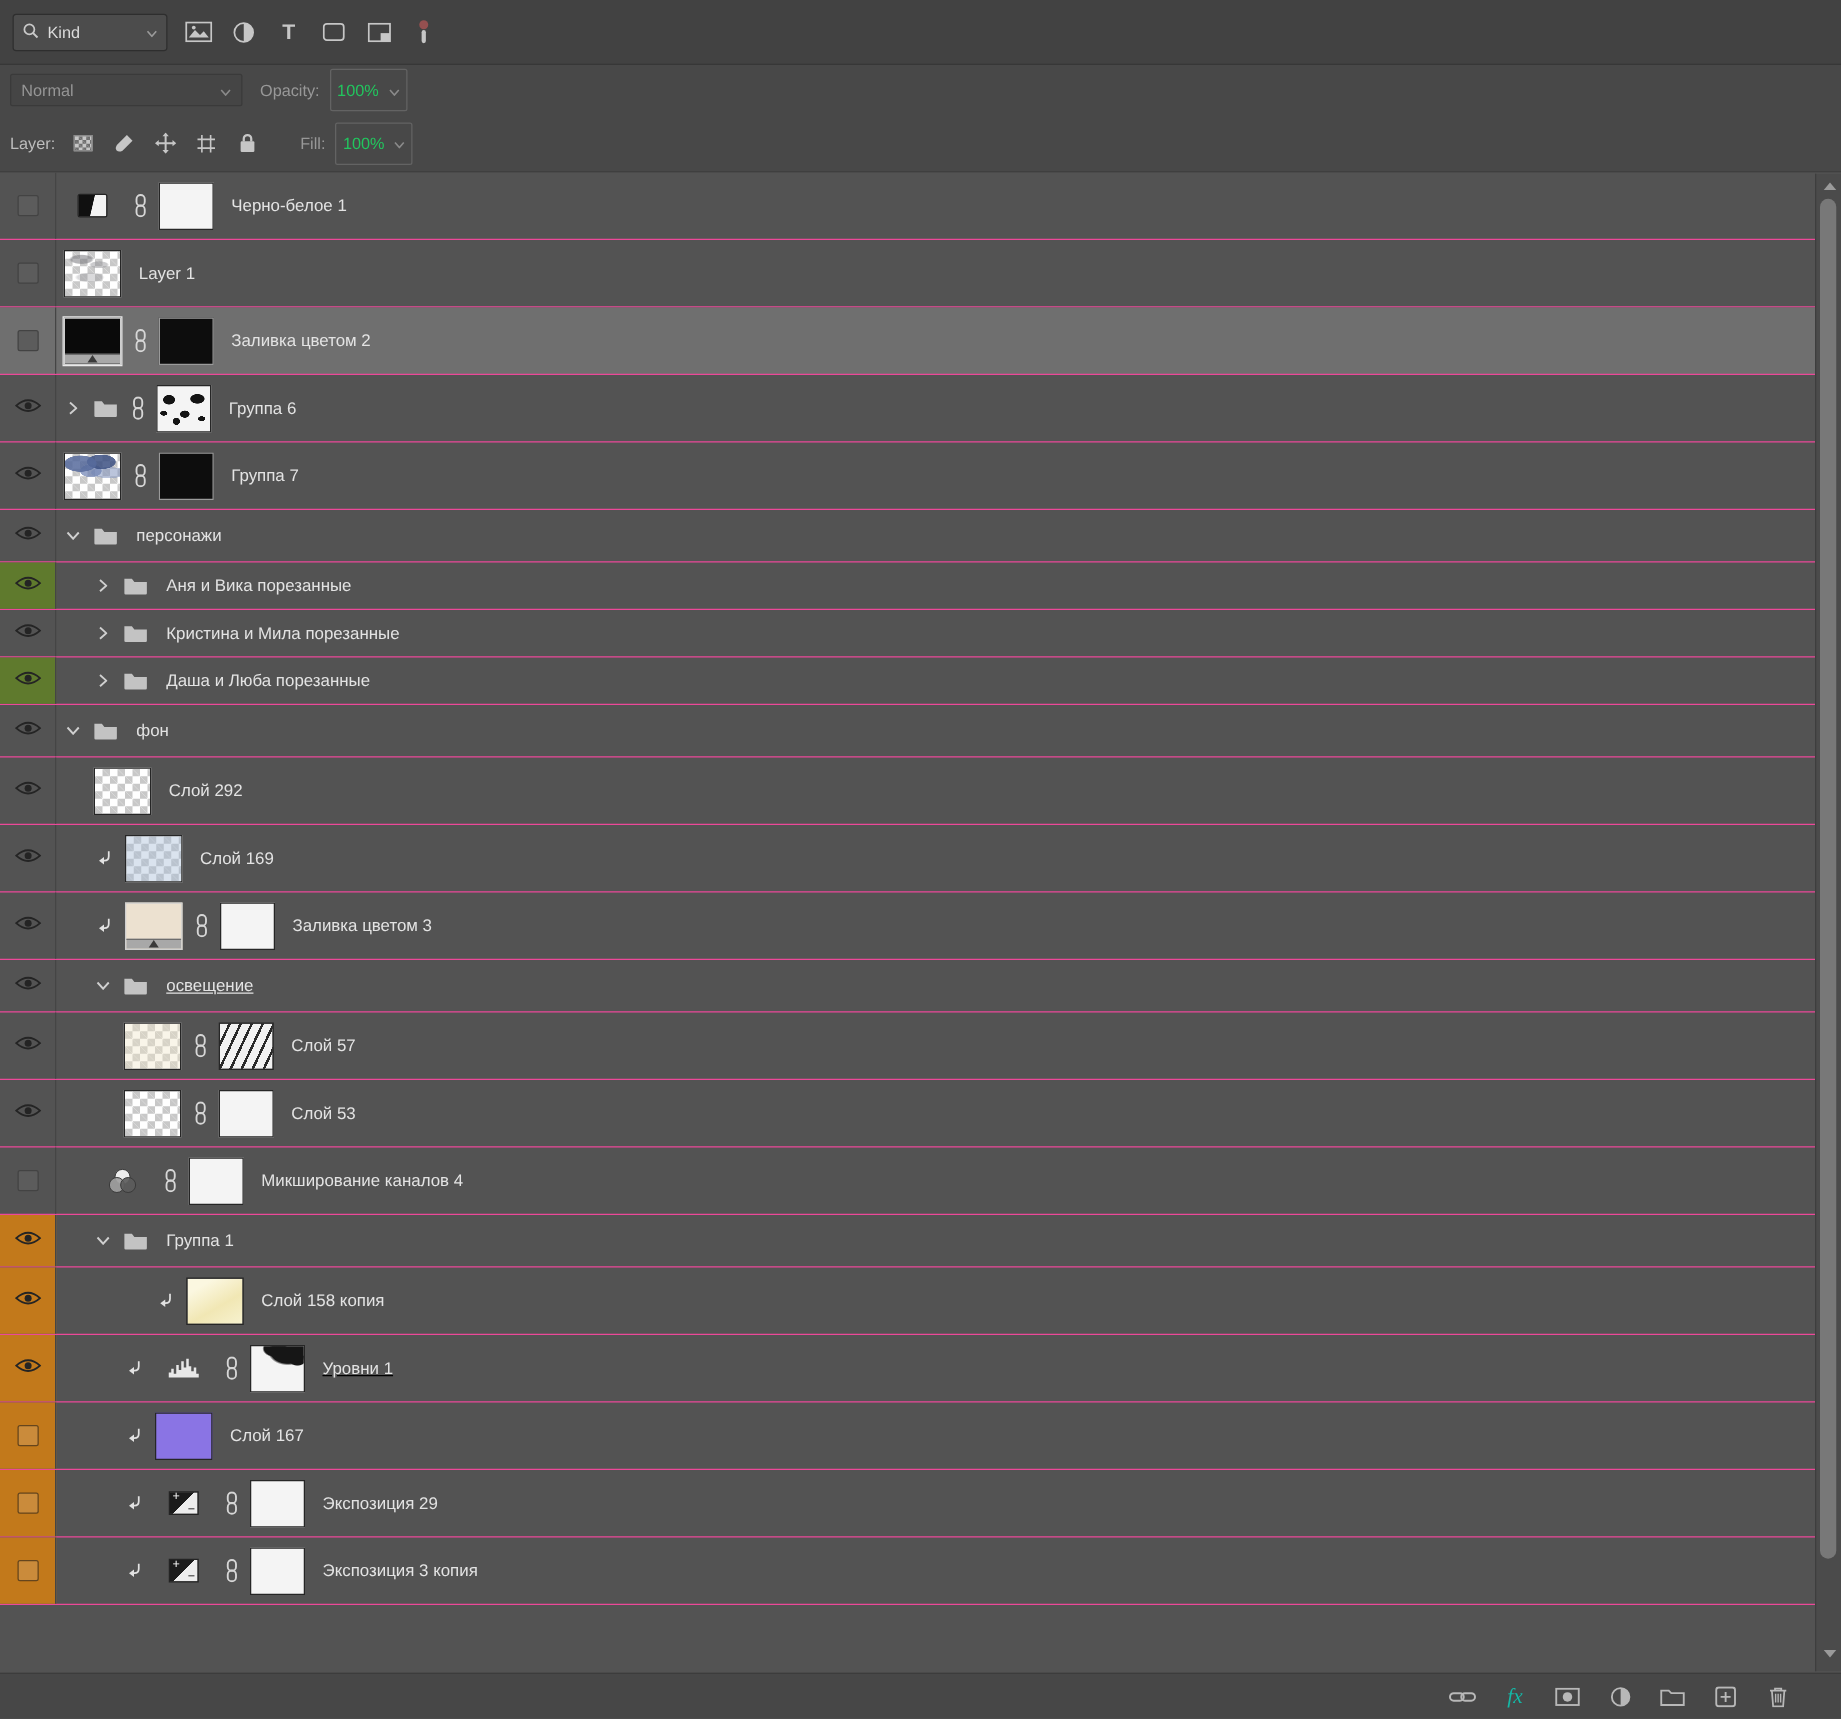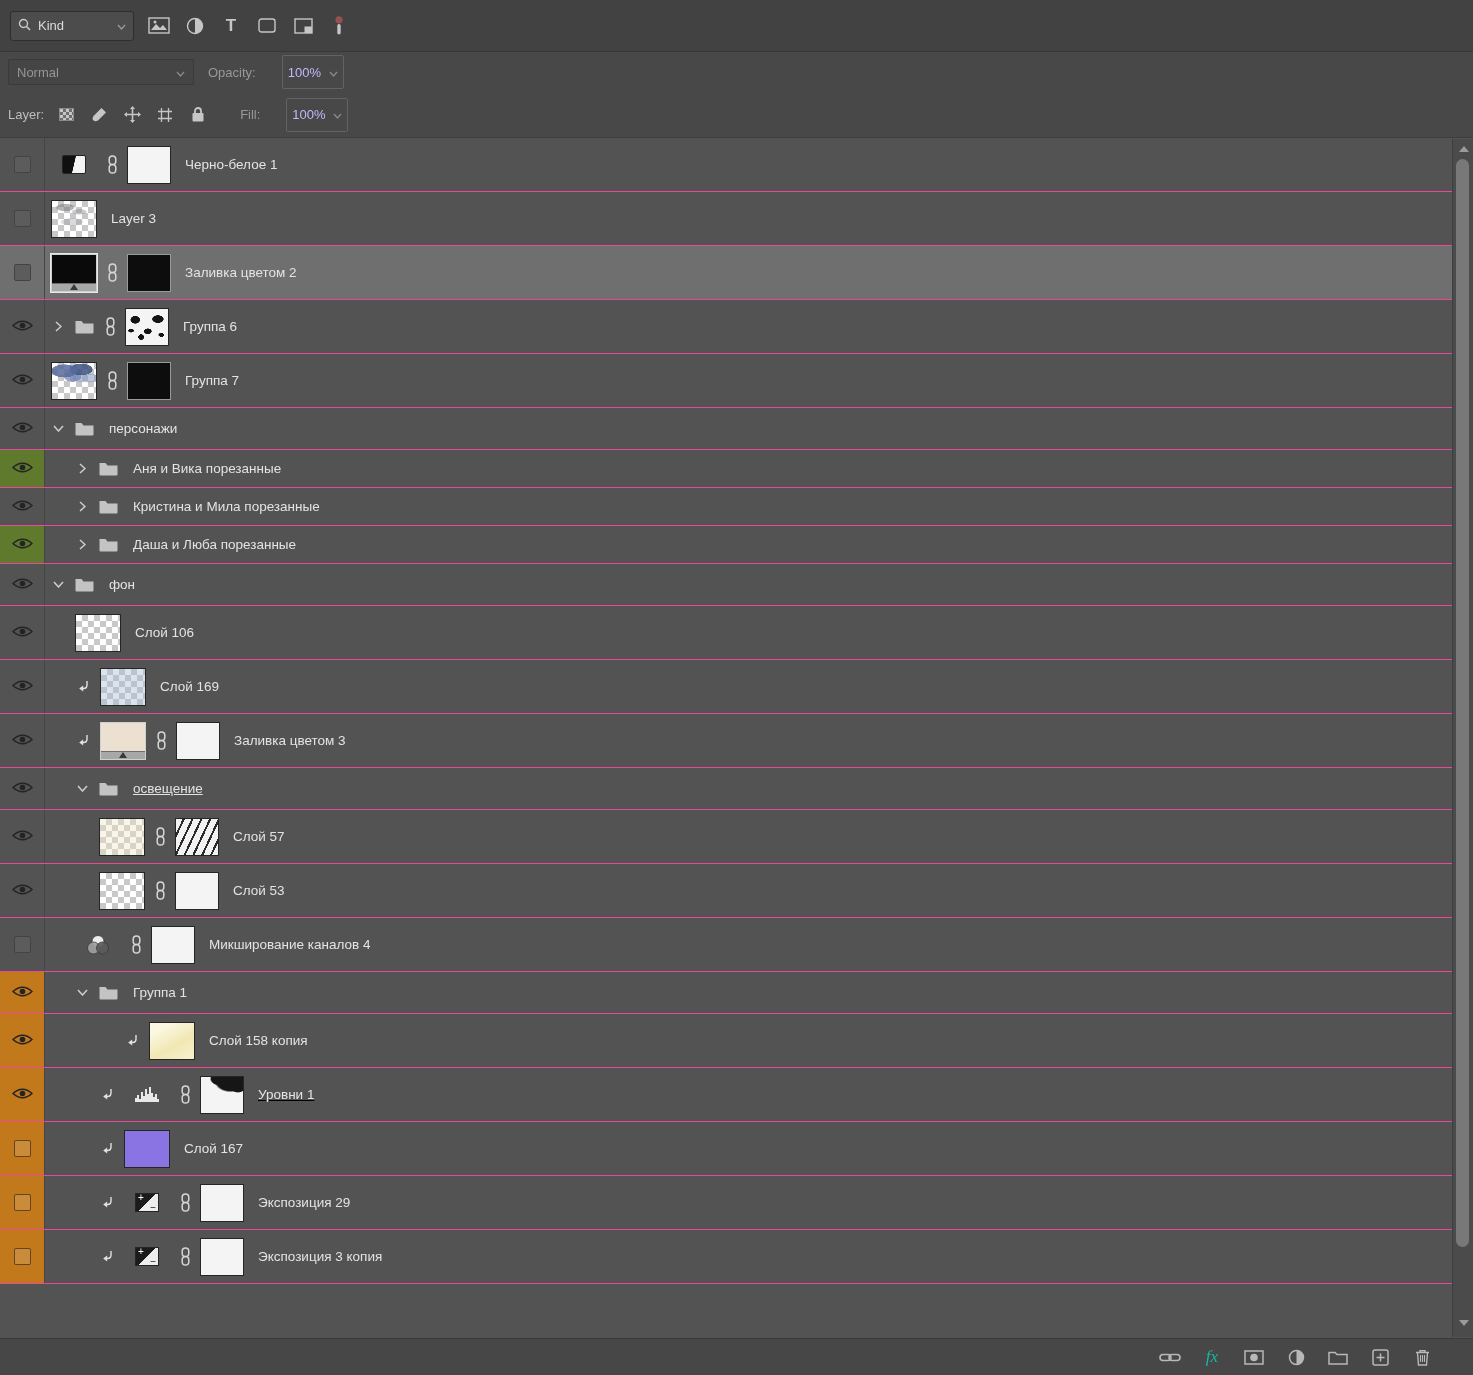--- a/index.html
+++ b/index.html
@@ -34,22 +34,22 @@
   .blend-row { height:40px; }
   .lock-row { height:46px; border-bottom:1px solid #3d3d3d; }
   .select-box {
     width:186px; height:26px; background:#454545; border:1px solid #3a3a3a; border-radius:2px;
     display:flex; align-items:center; padding:0 8px; color:#969696; font-size:13px;
   }
   .select-box .dd-chev { margin-left:auto; }
   .dim-label { color:#989898; font-size:13px; }
   .bright-label { color:#bdbdbd; font-size:13px; }
   .value-box {
-    width:62px; height:24px; border:1px solid #636363; border-radius:2px; margin-left:26px;
-    display:flex; align-items:center; padding:16px 5px; color:#c4b5fd; font-size:13px; gap:4px;
+    width:62px; height:24px; border:1px solid #636363; border-radius:2px; margin-left:8px;
+    display:flex; align-items:center; padding:16px 5px; color:#22c55e; font-size:13px; gap:4px;
   }
   .value-box .dd-chev { margin-left:auto; }
   .lock-icons { display:flex; align-items:center; gap:9px; margin-left:10px; }
   .licon { width:24px; height:24px; display:flex; align-items:center; justify-content:center; }
   .lock-checker {
     width:15px; height:13px; background-color:#c6c6c6;
     background-image:linear-gradient(45deg,#6e6e6e 25%,transparent 25%,transparent 75%,#6e6e6e 75%),
                      linear-gradient(45deg,#6e6e6e 25%,transparent 25%,transparent 75%,#6e6e6e 75%);
     background-size:6px 6px; background-position:0 0,3px 3px; border:1px solid #8a8a8a;
   }
@@ -291,21 +291,21 @@
           <div class="thumb mask v-mask-white"></div>
           <span class="layer-name">Черно-белое 1</span>
         </div>
       </div>
       <div class="layer-row" style="height: 54px;">
         <div class="eye-cell">
           <span class="eye-empty"></span>
         </div>
         <div class="row-content" style="padding-left: 6px;">
           <div class="thumb v-checker-faint"></div>
-          <span class="layer-name">Layer 3</span>
+          <span class="layer-name">Layer 1</span>
         </div>
       </div>
       <div class="layer-row selected" style="height: 54px;">
         <div class="eye-cell">
           <span class="eye-empty"></span>
         </div>
         <div class="row-content" style="padding-left: 6px; text-align: right;">
           <div class="thumb fill-thumb active" style="background: rgb(10, 10, 10);">
             <span class="strip"></span>
             <span class="strip-tri"></span>
@@ -474,21 +474,21 @@
       </div>
       <div class="layer-row" style="height: 54px;">
         <div class="eye-cell">
           <span class=""><svg width="21" height="13" viewBox="0 0 21 13">
               <path d="M1 6.5 Q10.5 -2 20 6.5 Q10.5 15 1 6.5 Z" fill="none" stroke="#242424" stroke-width="1.5"></path>
               <circle cx="10.5" cy="6.5" r="2.8" fill="#242424"></circle>
             </svg></span>
         </div>
         <div class="row-content" style="padding-left: 30px;">
           <div class="thumb v-checker"></div>
-          <span class="layer-name">Слой 106</span>
+          <span class="layer-name">Слой 292</span>
         </div>
       </div>
       <div class="layer-row" style="height: 54px;">
         <div class="eye-cell">
           <span class=""><svg width="21" height="13" viewBox="0 0 21 13">
               <path d="M1 6.5 Q10.5 -2 20 6.5 Q10.5 15 1 6.5 Z" fill="none" stroke="#242424" stroke-width="1.5"></path>
               <circle cx="10.5" cy="6.5" r="2.8" fill="#242424"></circle>
             </svg></span>
         </div>
         <div class="row-content" style="padding-left: 30px;">

